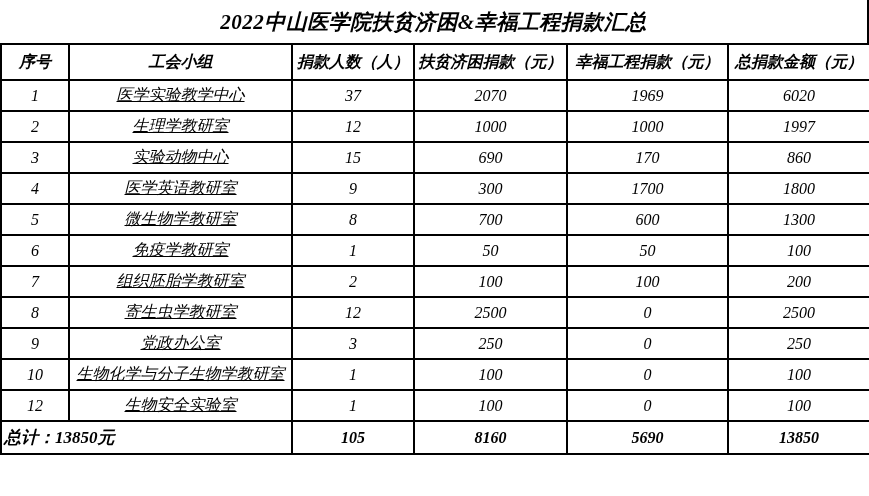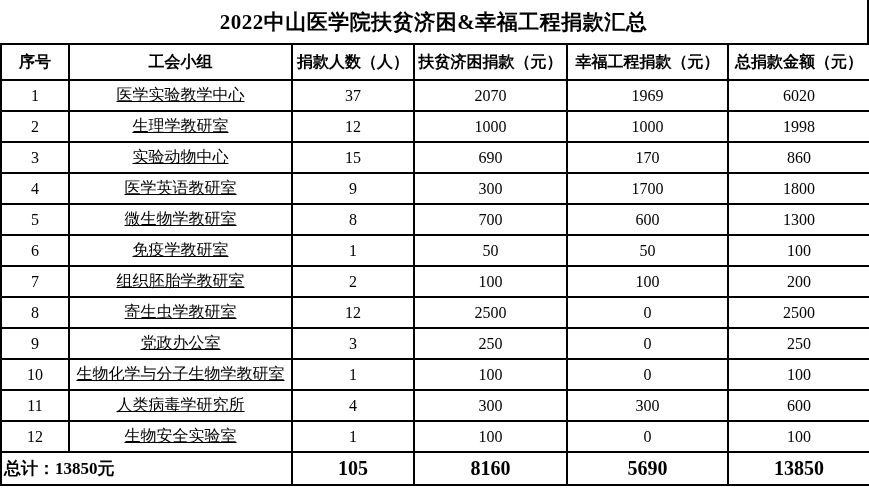--- a/index.html
+++ b/index.html
@@ -8,20 +8,21 @@
     background: #ffffff;
   }
   .sheet {
     width: 869px;
     height: 496px;
     background: #ffffff;
     color: #000000;
     font-family: "Liberation Serif", "DejaVu Serif", serif;
     overflow: hidden;
     box-sizing: border-box;
+    font-style: italic;
   }
   .title-row {
     height: 43px;
     box-sizing: border-box;
     display: flex;
     align-items: center;
     justify-content: center;
     font-size: 21px;
     font-weight: bold;
     border-right: 2px solid #000;
@@ -57,21 +58,21 @@
   }
   td.group-cell span {
     text-decoration: underline;
   }
   td.num-cell {
     font-size: 15px;
     margin-left: 26px;
   }
   tr.total-row td {
     font-weight: bold;
-    font-size: 20px;
+    font-size: 16px;
     height: 31px;
   }
   tr.total-row td.total-label-cell {
     text-align: left;
     padding-left: 2px;
     font-size: 17px;
   }
 </style>
 </head>
 <body>
@@ -107,21 +108,21 @@
         <td class="num-cell">2070</td>
         <td class="num-cell">1969</td>
         <td class="num-cell">6020</td>
       </tr>
       <tr>
         <td class="no-cell">2</td>
         <td class="group-cell"><span>生理学教研室</span></td>
         <td class="num-cell">12</td>
         <td class="num-cell">1000</td>
         <td class="num-cell">1000</td>
-        <td class="num-cell">1998</td>
+        <td class="num-cell">1997</td>
       </tr>
       <tr>
         <td class="no-cell">3</td>
         <td class="group-cell"><span>实验动物中心</span></td>
         <td class="num-cell">15</td>
         <td class="num-cell">690</td>
         <td class="num-cell">170</td>
         <td class="num-cell">860</td>
       </tr>
       <tr>
@@ -174,28 +175,20 @@
       </tr>
       <tr>
         <td class="no-cell">10</td>
         <td class="group-cell"><span>生物化学与分子生物学教研室</span></td>
         <td class="num-cell">1</td>
         <td class="num-cell">100</td>
         <td class="num-cell">0</td>
         <td class="num-cell">100</td>
       </tr>
       <tr>
-        <td class="no-cell">11</td>
-        <td class="group-cell"><span>人类病毒学研究所</span></td>
-        <td class="num-cell">4</td>
-        <td class="num-cell">300</td>
-        <td class="num-cell">300</td>
-        <td class="num-cell">600</td>
-      </tr>
-      <tr>
         <td class="no-cell">12</td>
         <td class="group-cell"><span>生物安全实验室</span></td>
         <td class="num-cell">1</td>
         <td class="num-cell">100</td>
         <td class="num-cell">0</td>
         <td class="num-cell">100</td>
       </tr>
       <tr class="total-row">
         <td class="total-label-cell" colspan="2">总计：13850元</td>
         <td>105</td>

